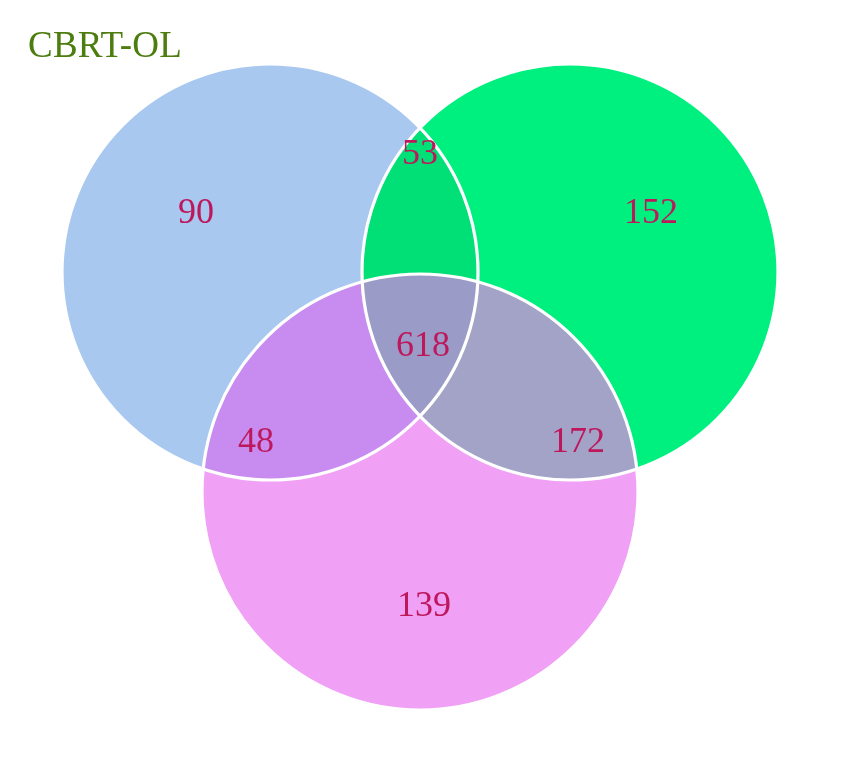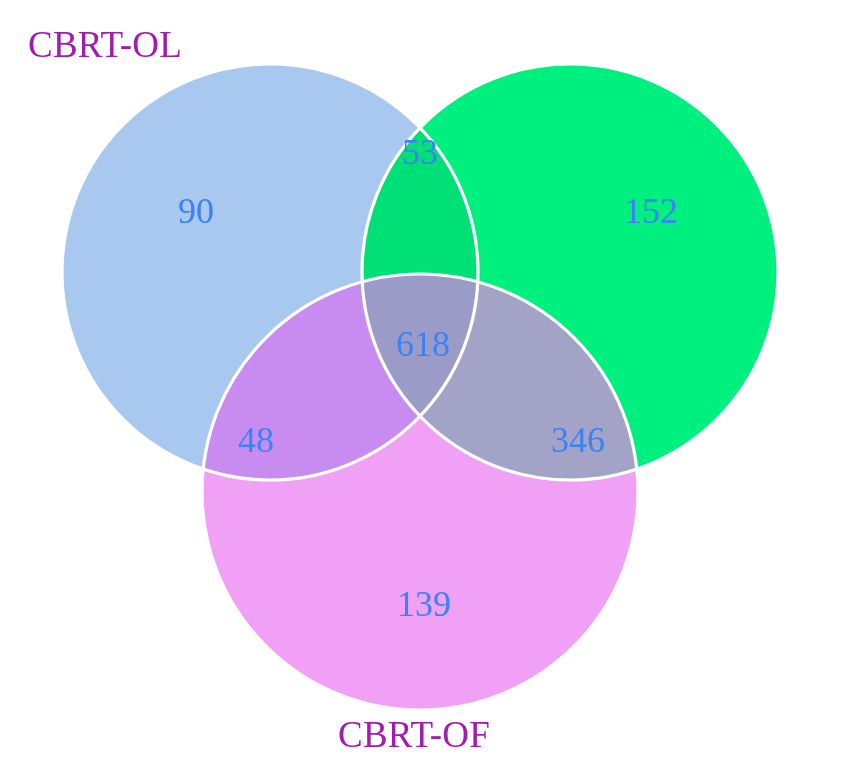--- a/index.html
+++ b/index.html
@@ -25,33 +25,33 @@
     left: 0;
     top: 0;
     width: 848px;
     height: 774px;
     display: block;
   }
   .set-label {
     position: absolute;
     font-family: "Liberation Serif", "DejaVu Serif", serif;
     font-size: 37px;
-    color: #a21caf;
+    color: #4d7c0f;
     white-space: nowrap;
     letter-spacing: 0.2px;
     line-height: 1;
   }
   #label-ol { left: 28px;  top: 26px; }
   #label-oh { left: 645px; top: 26px; }
   #label-of { left: 338px; top: 716px; }
   .count-label {
     position: absolute;
     font-family: "Liberation Serif", "DejaVu Serif", serif;
     font-size: 36px;
-    color: #3b82f6;
+    color: #be185d;
     white-space: nowrap;
     transform: translate(-50%, -50%);
     line-height: 1;
   }
 </style>
 </head>
 <body>
 
 <div id="venn-figure">
 
@@ -96,23 +96,22 @@
     </g>
 
     <g fill="none" stroke="#ffffff" stroke-width="3.2">
       <circle cx="270" cy="272" r="208"></circle>
       <circle cx="570" cy="272" r="208"></circle>
       <circle cx="420" cy="492" r="218"></circle>
     </g>
   </svg>
 
   <div class="set-label" id="label-ol">CBRT-OL</div>
-  <div class="set-label" id="label-of">CBRT-OF</div>
 
   <div class="count-label" id="count-ol-only" style="left: 196px; top: 211px;">90</div>
   <div class="count-label" id="count-oh-only" style="left: 651px; top: 211px;">152</div>
   <div class="count-label" id="count-of-only" style="left: 424px; top: 604px;">139</div>
   <div class="count-label" id="count-ol-oh" style="left: 420px; top: 152px;">53</div>
   <div class="count-label" id="count-ol-of" style="left: 256px; top: 440px; text-align: center;">48</div>
-  <div class="count-label" id="count-oh-of" style="left: 578px; top: 440px;">346</div>
+  <div class="count-label" id="count-oh-of" style="left: 578px; top: 440px;">172</div>
   <div class="count-label" id="count-ol-oh-of" style="left: 423px; top: 344px;">618</div>
 
 </div>
 
 </body></html>

